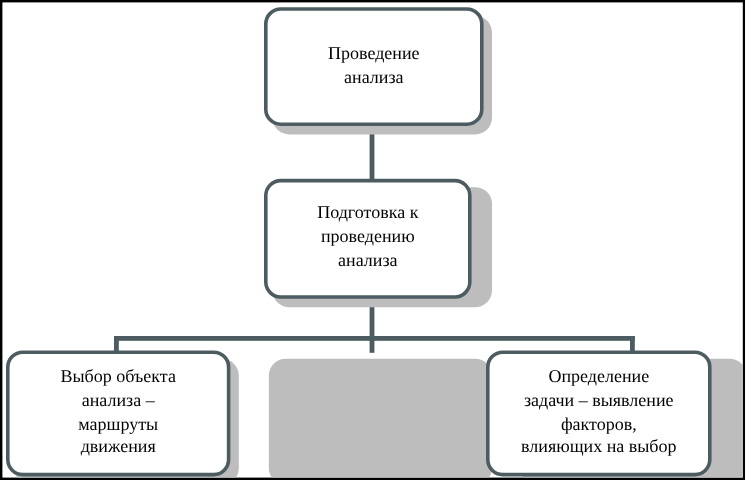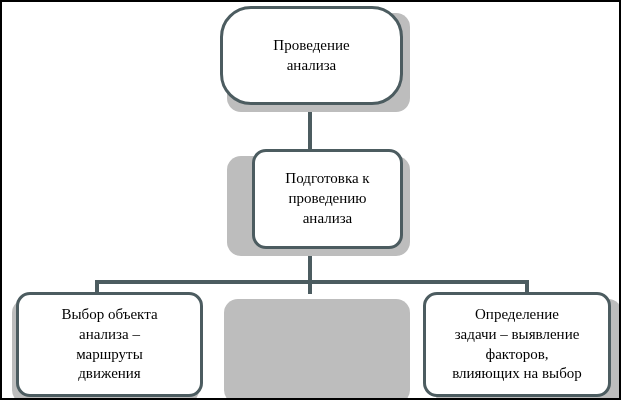--- a/index.html
+++ b/index.html
@@ -47,33 +47,33 @@
     white-space: pre-line;
   }
   .shadow {
     position: absolute;
     background: #bdbdbd;
     border-radius: 14px;
     z-index: 2;
   }
 
   
-  #n-root        { left: 218px; top: 4px;   width: 183px; height: 99px; border-radius: 31px; }
+  #n-root        { left: 218px; top: 4px;   width: 183px; height: 99px; }
   #n-root-sh     { left: 225px; top: 11px;  width: 183px; height: 99px; }
 
-  #n-prep        { left: 218px; top: 147px; width: 151px; height: 100px; margin-left: 32px; }
+  #n-prep        { left: 218px; top: 147px; width: 173px; height: 100px; }
   #n-prep-sh     { left: 225px; top: 154px; width: 183px; height: 100px; }
 
-  #n-obj         { left: 14px;   top: 290px; width: 187px; height: 105px; }
+  #n-obj         { left: 3px;   top: 290px; width: 187px; height: 105px; }
   #n-obj-sh      { left: 10px;  top: 297px; width: 187px; height: 105px; }
 
   #n-goal        { left: 215px; top: 290px; width: 186px; height: 105px; }
   #n-goal-sh     { left: 222px; top: 297px; width: 186px; height: 105px; }
 
-  #n-task        { left: 421px; top: 290px; width: 188px; height: 105px; }
+  #n-task        { left: 403px; top: 290px; width: 188px; height: 105px; }
   #n-task-sh     { left: 432px; top: 297px; width: 188px; height: 105px; }
 
   
   #c-root-prep   { left: 306px; top: 102px; width: 4px;  height: 46px; }
   
   #c-prep-bus    { left: 306px; top: 246px; width: 4px;  height: 36px; }
   
   #c-bus         { left: 93px;  top: 278px; width: 434px; height: 4px; }
   
   #c-left        { left: 93px;  top: 278px; width: 4px;  height: 14px; }

